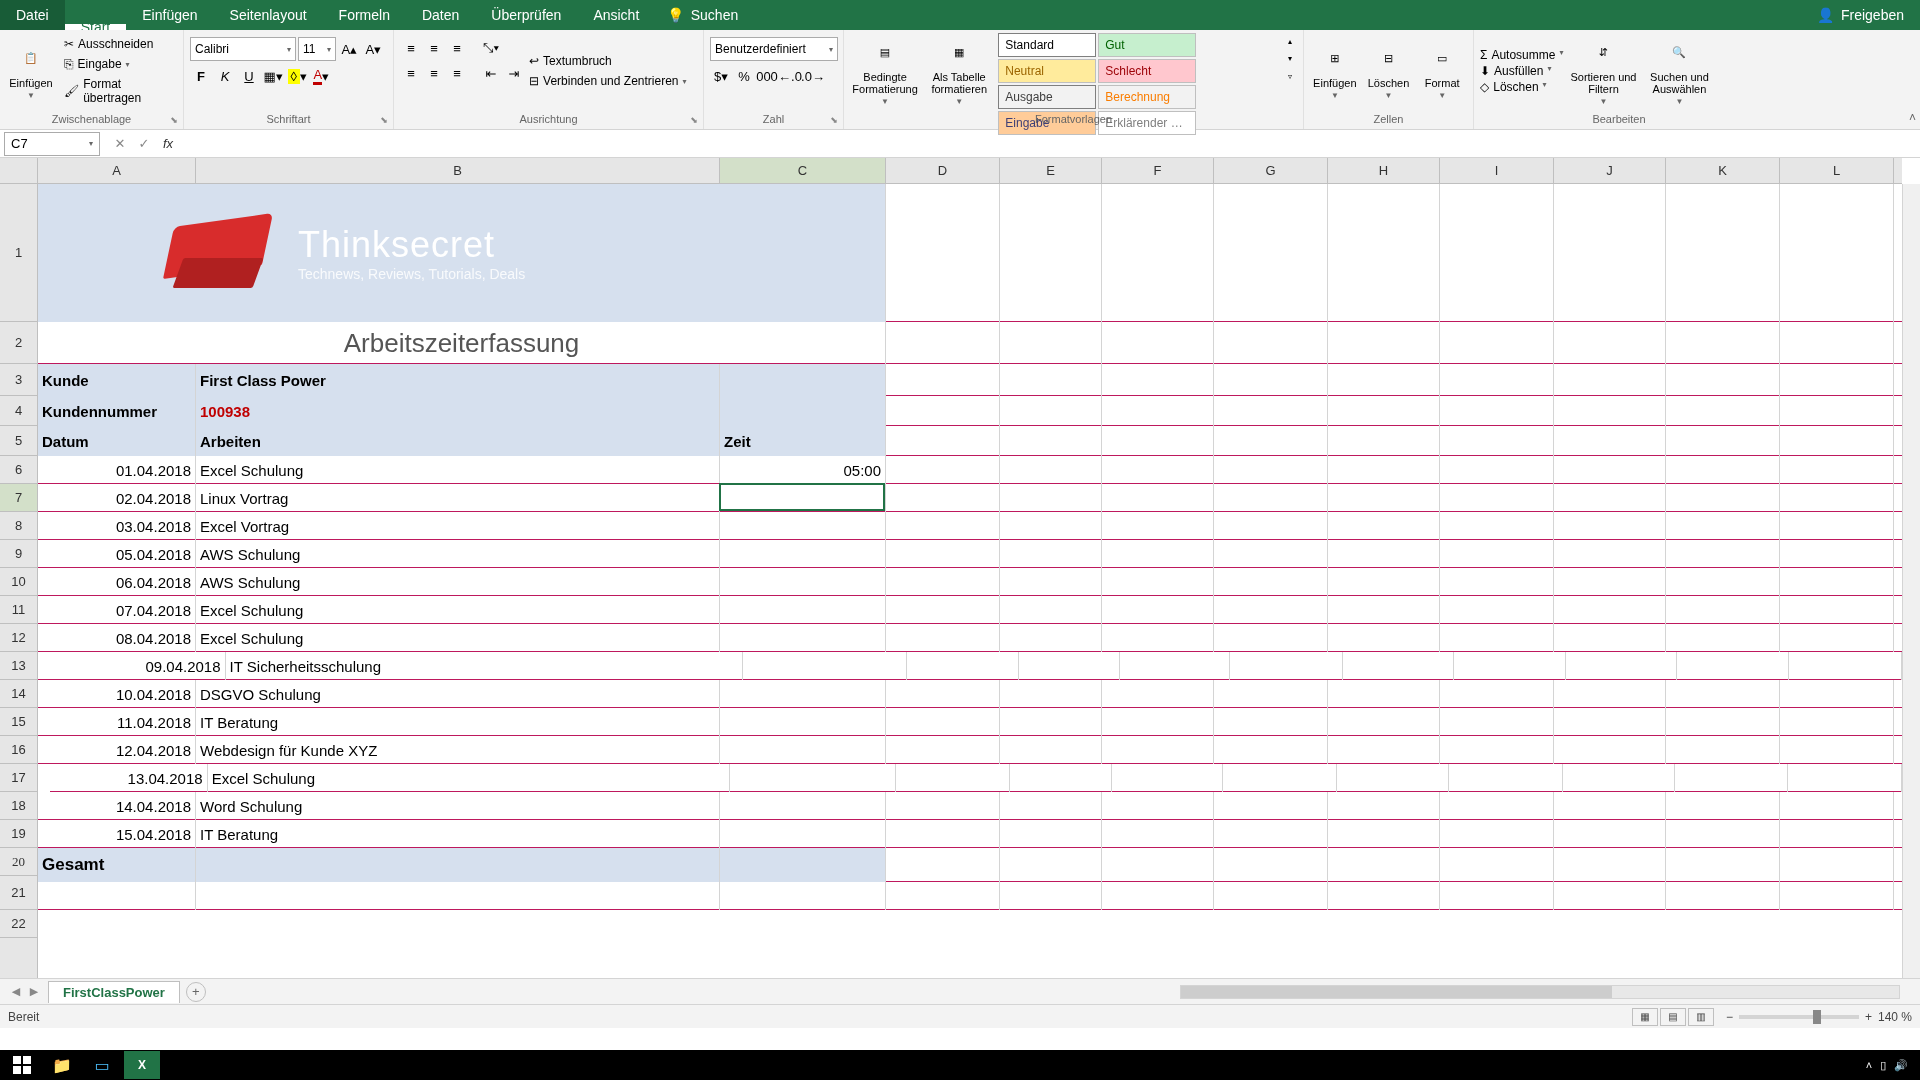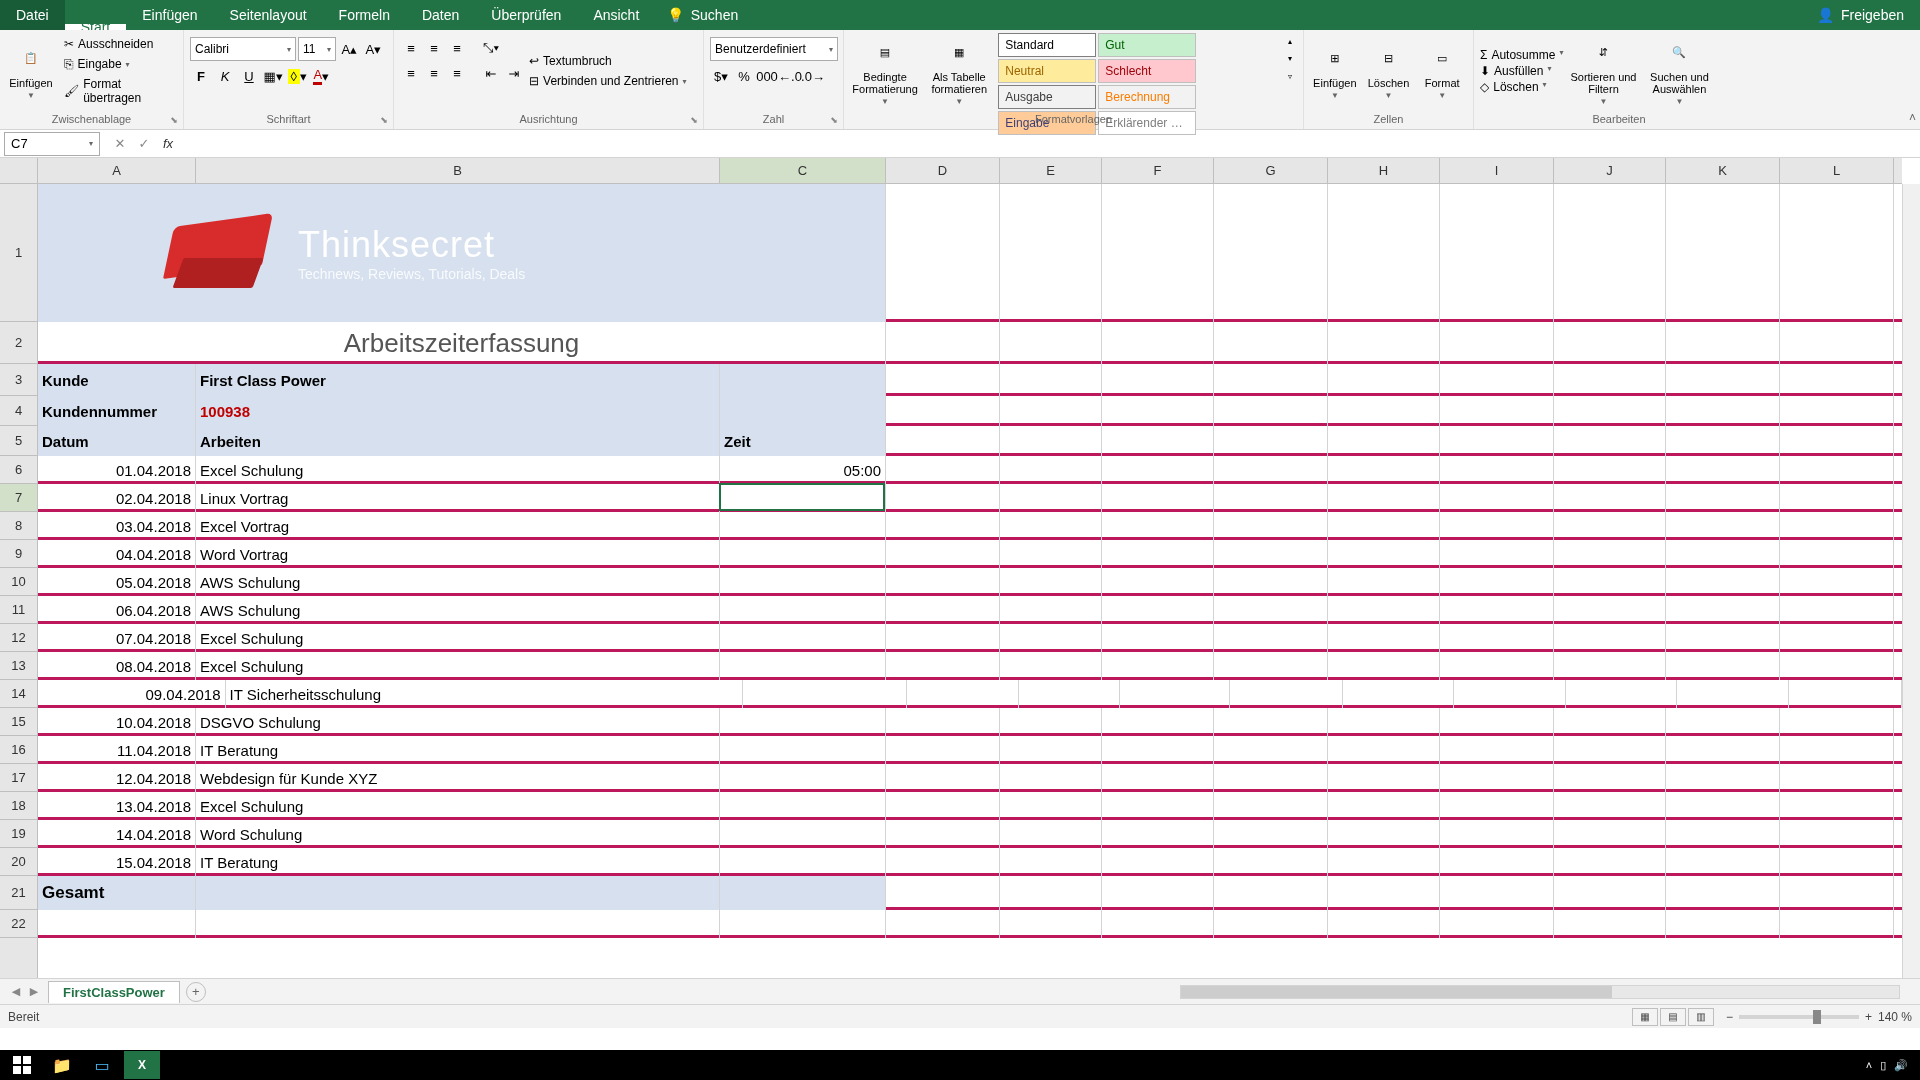--- a/index.html
+++ b/index.html
@@ -50,21 +50,21 @@
 .sheet-area { position:relative; height: 820px; overflow:hidden; background:#fff; }
 .corner { position:absolute; left:0; top:0; width:38px; height:26px; background:#e6e6e6; border-right:1px solid #bfbfbf; border-bottom:1px solid #bfbfbf; }
 .col-headers { position:absolute; left:38px; top:0; right:18px; height:26px; display:flex; background:#e6e6e6; border-bottom:1px solid #bfbfbf; }
 .col-header { border-right:1px solid #bfbfbf; display:flex; align-items:center; justify-content:center; font-size:13px; color:#333; cursor:pointer; }
 .col-header.sel { background:#d3e0c9; }
 .row-headers { position:absolute; left:0; top:26px; width:38px; bottom:0; background:#e6e6e6; border-right:1px solid #bfbfbf; }
 .row-header { border-bottom:1px solid #bfbfbf; display:flex; align-items:center; justify-content:center; font-size:13px; color:#333; cursor:pointer; }
 .row-header.sel { background:#d3e0c9; }
 
 .cells { position:absolute; left:38px; top:26px; right:18px; bottom:0; }
-.cell-row { display:flex; border-bottom:3px solid #be185d; }
+.cell-row { display:flex; border-bottom:1px solid #be185d; }
 .cell { border-right:1px solid #d4d4d4; font-size:15px; padding:0 4px; display:flex; align-items:center; overflow:hidden; white-space:nowrap; }
 
 .logo-area { height:138px; background:#d6e0ee; display:flex; align-items:center; padding-left:120px; gap:20px; }
 .logo-shape { position:relative; width:120px; height:80px; }
 .logo-shape .top { position:absolute; width:100px; height:50px; background:#d82c2c; transform:rotate(-8deg) skewX(-20deg); top:8px; left:10px; border-radius:6px 6px 2px 2px; }
 .logo-shape .bottom { position:absolute; width:80px; height:30px; background:#b02020; bottom:5px; left:20px; transform:skewX(-20deg); border-radius:2px; }
 .logo-text { color:#fff; }
 .logo-text .main { font-size:36px; font-weight:500; letter-spacing:1px; }
 .logo-text .sub { font-size:14px; opacity:0.85; }
 
@@ -373,21 +373,21 @@
       <div class="row-header" style="height: 28px;">10</div>
       <div class="row-header" style="height: 28px;">11</div>
       <div class="row-header" style="height: 28px;">12</div>
       <div class="row-header" style="height: 28px;">13</div>
       <div class="row-header" style="height: 28px;">14</div>
       <div class="row-header" style="height: 28px;">15</div>
       <div class="row-header" style="height: 28px;">16</div>
       <div class="row-header" style="height: 28px;">17</div>
       <div class="row-header" style="height: 28px;">18</div>
       <div class="row-header" style="height: 28px;">19</div>
-      <div class="row-header" style="height: 28px;">20</div>
+      <div class="row-header" style="height: 28px; font-family: Liberation Serif, serif;">20</div>
       <div class="row-header" style="height: 34px;">21</div>
       <div class="row-header" style="height: 28px;">22</div>
     </div>
   <div class="cells" id="cells">
       <div class="cell-row" style="height: 138px;">
         <div class="cell logo-area" style="width: 848px; height: 138px;">
           <div class="logo-shape">
             <div class="top"></div>
             <div class="bottom"></div>
           </div>
@@ -496,34 +496,20 @@
         <div class="cell " style="width: 102px; height: 28px;"></div>
         <div class="cell " style="width: 112px; height: 28px;"></div>
         <div class="cell " style="width: 114px; height: 28px;"></div>
         <div class="cell " style="width: 112px; height: 28px;"></div>
         <div class="cell " style="width: 114px; height: 28px;"></div>
         <div class="cell " style="width: 112px; height: 28px;"></div>
         <div class="cell " style="width: 114px; height: 28px;"></div>
         <div class="cell " style="width: 114px; height: 28px;"></div>
       </div>
       <div class="cell-row " style="height: 28px;">
-        <div class="cell " style="width: 158px; height: 28px; justify-content: flex-end;">04.04.2018</div>
-        <div class="cell " style="width: 524px; height: 28px;">Word Vortrag</div>
-        <div class="cell " style="width: 166px; height: 28px; justify-content: flex-end;"></div>
-        <div class="cell " style="width: 114px; height: 28px;"></div>
-        <div class="cell " style="width: 102px; height: 28px;"></div>
-        <div class="cell " style="width: 112px; height: 28px;"></div>
-        <div class="cell " style="width: 114px; height: 28px;"></div>
-        <div class="cell " style="width: 112px; height: 28px;"></div>
-        <div class="cell " style="width: 114px; height: 28px;"></div>
-        <div class="cell " style="width: 112px; height: 28px;"></div>
-        <div class="cell " style="width: 114px; height: 28px;"></div>
-        <div class="cell " style="width: 114px; height: 28px;"></div>
-      </div>
-      <div class="cell-row " style="height: 28px;">
         <div class="cell " style="width: 158px; height: 28px; justify-content: flex-end;">05.04.2018</div>
         <div class="cell " style="width: 524px; height: 28px;">AWS Schulung</div>
         <div class="cell " style="width: 166px; height: 28px; justify-content: flex-end;"></div>
         <div class="cell " style="width: 114px; height: 28px;"></div>
         <div class="cell " style="width: 102px; height: 28px;"></div>
         <div class="cell " style="width: 112px; height: 28px;"></div>
         <div class="cell " style="width: 114px; height: 28px;"></div>
         <div class="cell " style="width: 112px; height: 28px;"></div>
         <div class="cell " style="width: 114px; height: 28px;"></div>
         <div class="cell " style="width: 112px; height: 28px;"></div>
@@ -621,21 +607,21 @@
         <div class="cell " style="width: 114px; height: 28px;"></div>
         <div class="cell " style="width: 102px; height: 28px;"></div>
         <div class="cell " style="width: 112px; height: 28px;"></div>
         <div class="cell " style="width: 114px; height: 28px;"></div>
         <div class="cell " style="width: 112px; height: 28px;"></div>
         <div class="cell " style="width: 114px; height: 28px;"></div>
         <div class="cell " style="width: 112px; height: 28px;"></div>
         <div class="cell " style="width: 114px; height: 28px;"></div>
         <div class="cell " style="width: 114px; height: 28px;"></div>
       </div>
-      <div class="cell-row " style="height: 28px;">
+      <div class="cell-row " style="height: 28px; margin-left: 12px;">
         <div class="cell " style="width: 158px; height: 28px; justify-content: flex-end;">13.04.2018</div>
         <div class="cell " style="width: 524px; height: 28px;">Excel Schulung</div>
         <div class="cell " style="width: 166px; height: 28px; justify-content: flex-end;"></div>
         <div class="cell " style="width: 114px; height: 28px;"></div>
         <div class="cell " style="width: 102px; height: 28px;"></div>
         <div class="cell " style="width: 112px; height: 28px;"></div>
         <div class="cell " style="width: 114px; height: 28px;"></div>
         <div class="cell " style="width: 112px; height: 28px;"></div>
         <div class="cell " style="width: 114px; height: 28px;"></div>
         <div class="cell " style="width: 112px; height: 28px;"></div>

